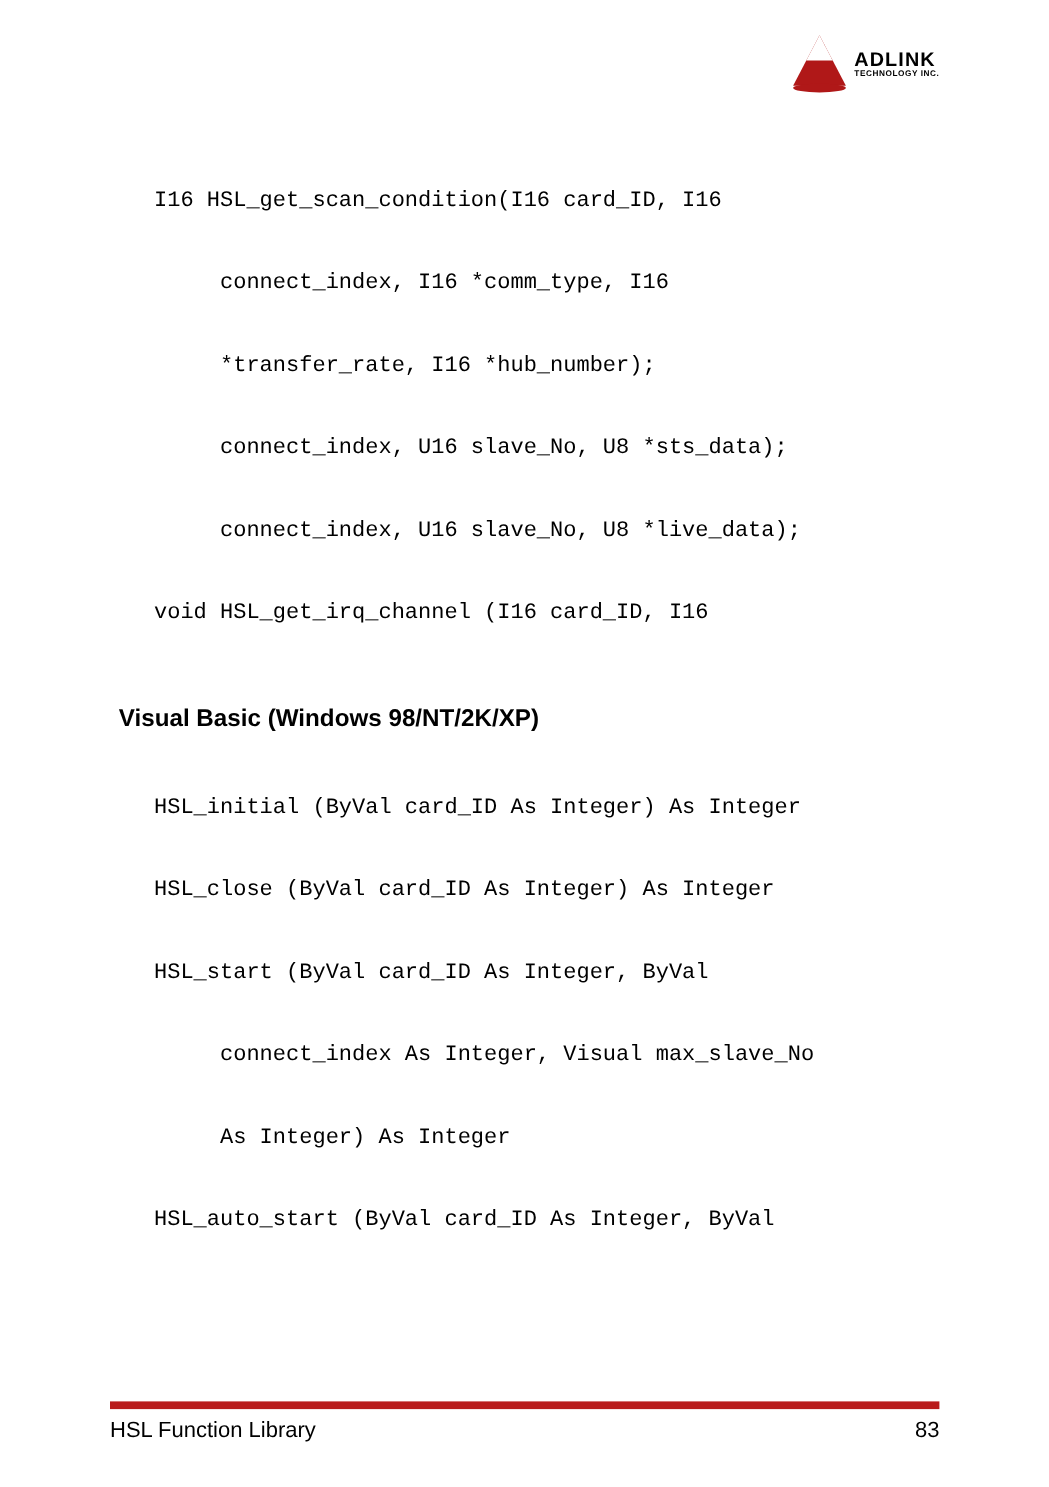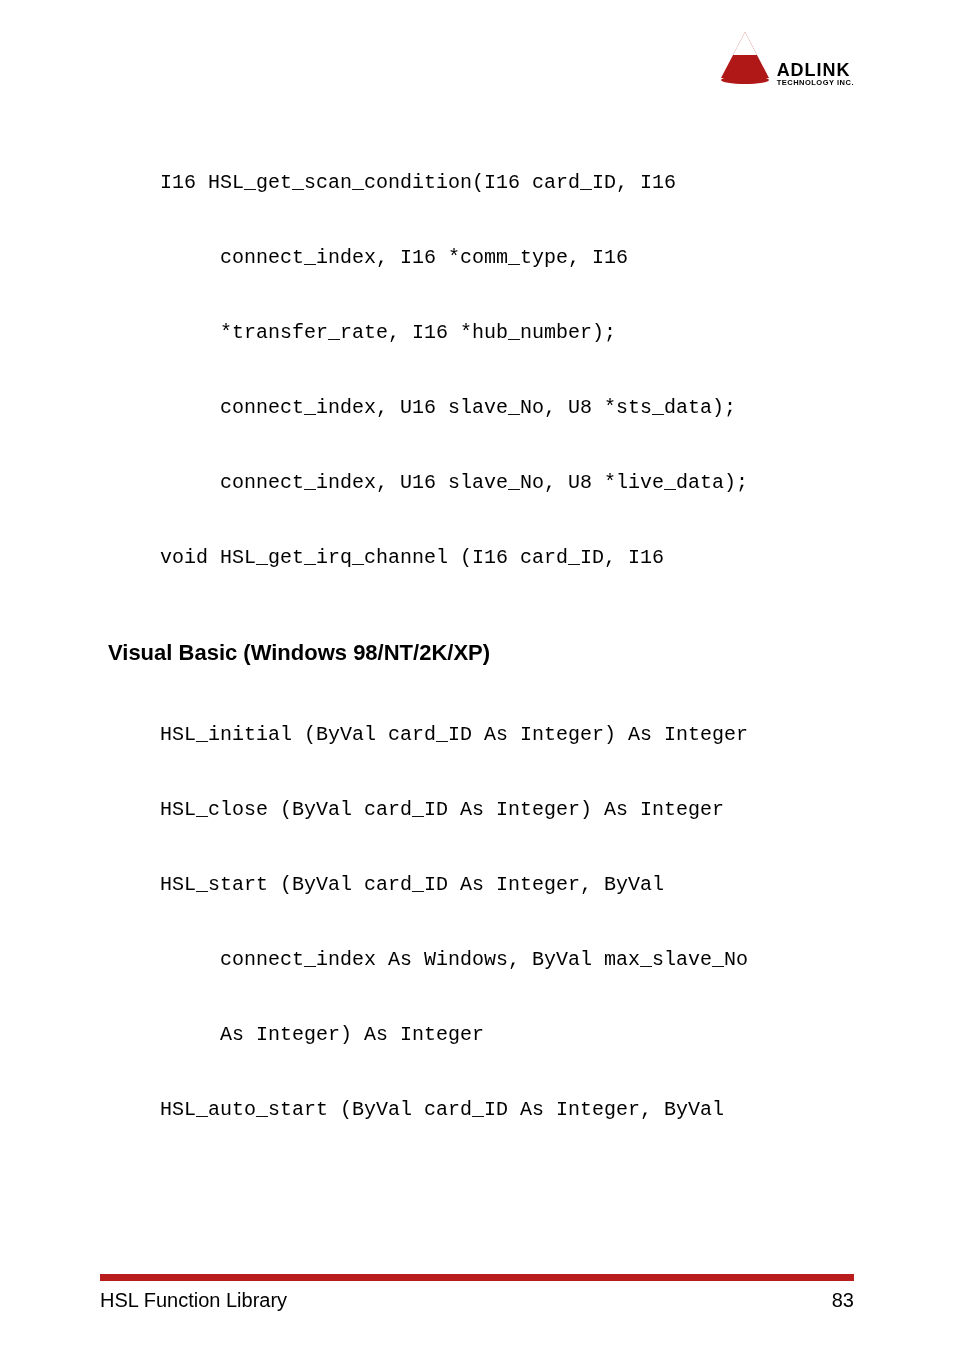--- a/index.html
+++ b/index.html
@@ -10,37 +10,37 @@
     font-family: Arial, Helvetica, sans-serif;
     color: #000;
     position: relative;
     padding: 30px 100px 0 100px;
   }
   .logo {
     position: absolute;
     top: 30px;
     right: 100px;
     display: flex;
-    align-items: flex-end;
+    align-items: center;
     gap: 2px;
   }
   .logo svg { width: 60px; height: 56px; }
   .logo-text { display: flex; flex-direction: column; font-weight: bold; line-height: 1; }
   .logo-text .l1 { font-size: 18px; letter-spacing: 1px; }
   .logo-text .l2 { font-size: 7.5px; letter-spacing: 0.5px; }
   .content { padding-top: 90px; }
   .code-block {
     font-family: "Courier New", Courier, monospace;
     font-size: 20px;
     line-height: 1.25;
     white-space: pre;
     margin-left: 40px;
     margin-bottom: 20px;
   }
-  .code-block .line { display: block; margin-left: 20px; }
+  .code-block .line { display: block; }
   .subheading {
     font-family: Arial, Helvetica, sans-serif;
     font-size: 22px;
     font-weight: bold;
     margin: 14px 0 6px 8px;
   }
   .footer {
     position: absolute;
     bottom: 40px;
     left: 100px;
@@ -78,21 +78,21 @@
     <span class="line">     connect_index, U16 slave_No, U8 *live_data);</span>
     <span class="line">void HSL_get_irq_channel (I16 card_ID, I16</span>
   </div>
 
   <div class="subheading">Visual Basic (Windows 98/NT/2K/XP)</div>
 
   <div class="code-block">
     <span class="line">HSL_initial (ByVal card_ID As Integer) As Integer</span>
     <span class="line">HSL_close (ByVal card_ID As Integer) As Integer</span>
     <span class="line">HSL_start (ByVal card_ID As Integer, ByVal</span>
-    <span class="line">     connect_index As Windows, ByVal max_slave_No</span>
+    <span class="line">     connect_index As Integer, Visual max_slave_No</span>
     <span class="line">     As Integer) As Integer</span>
     <span class="line">HSL_auto_start (ByVal card_ID As Integer, ByVal</span>
     
     
     
     
     
     
     
     

